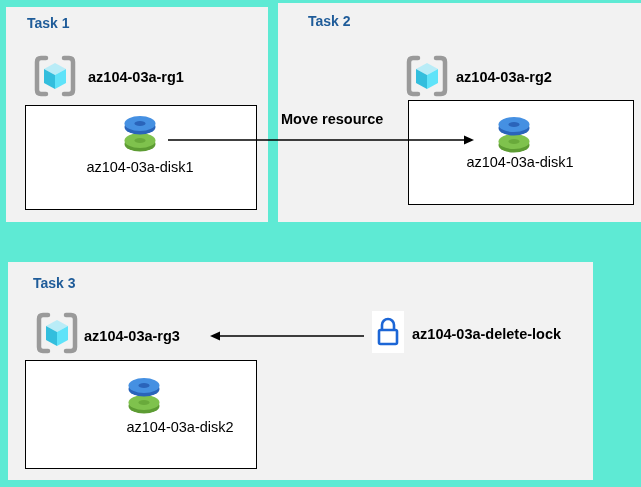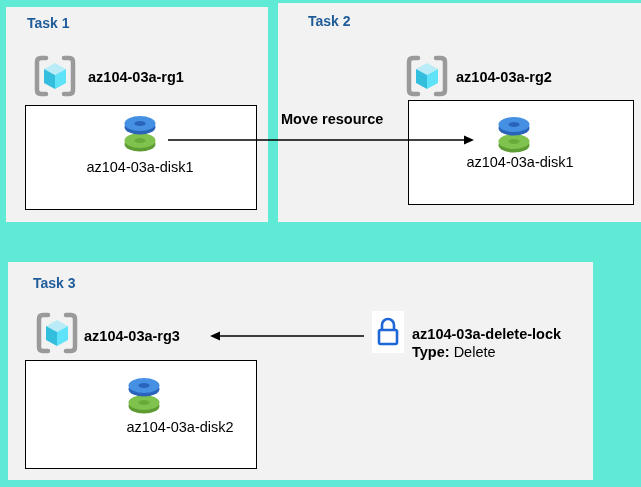--- a/index.html
+++ b/index.html
@@ -136,18 +136,14 @@
     <polygon points="10,3.5 10,12.5 0,8" fill="#000"></polygon>
   </svg>
 
   <div id="lock-square">
     <svg id="lock-glyph" width="22" height="32" viewBox="0 0 22 32">
       <path d="M5 14 V9 a6 6 0 0 1 12 0 V14" fill="none" stroke="#1c66d6" stroke-width="2.6"></path>
       <rect x="2" y="14" width="18" height="14" rx="1.5" fill="#ffffff" stroke="#1c66d6" stroke-width="2.6"></rect>
     </svg>
   </div>
   <div id="lock-name">az104-03a-delete-lock</div>
-  <div id="lock-type">
-    <span class="b">Type:</span>
-    <span>Delete</span>
-  </div>
 
 </div>
 
 </body></html>

